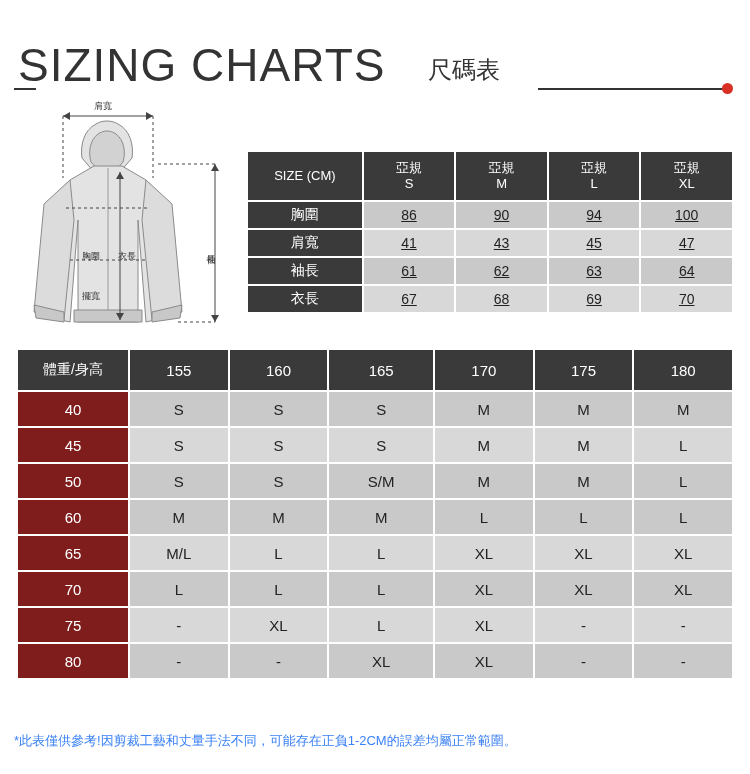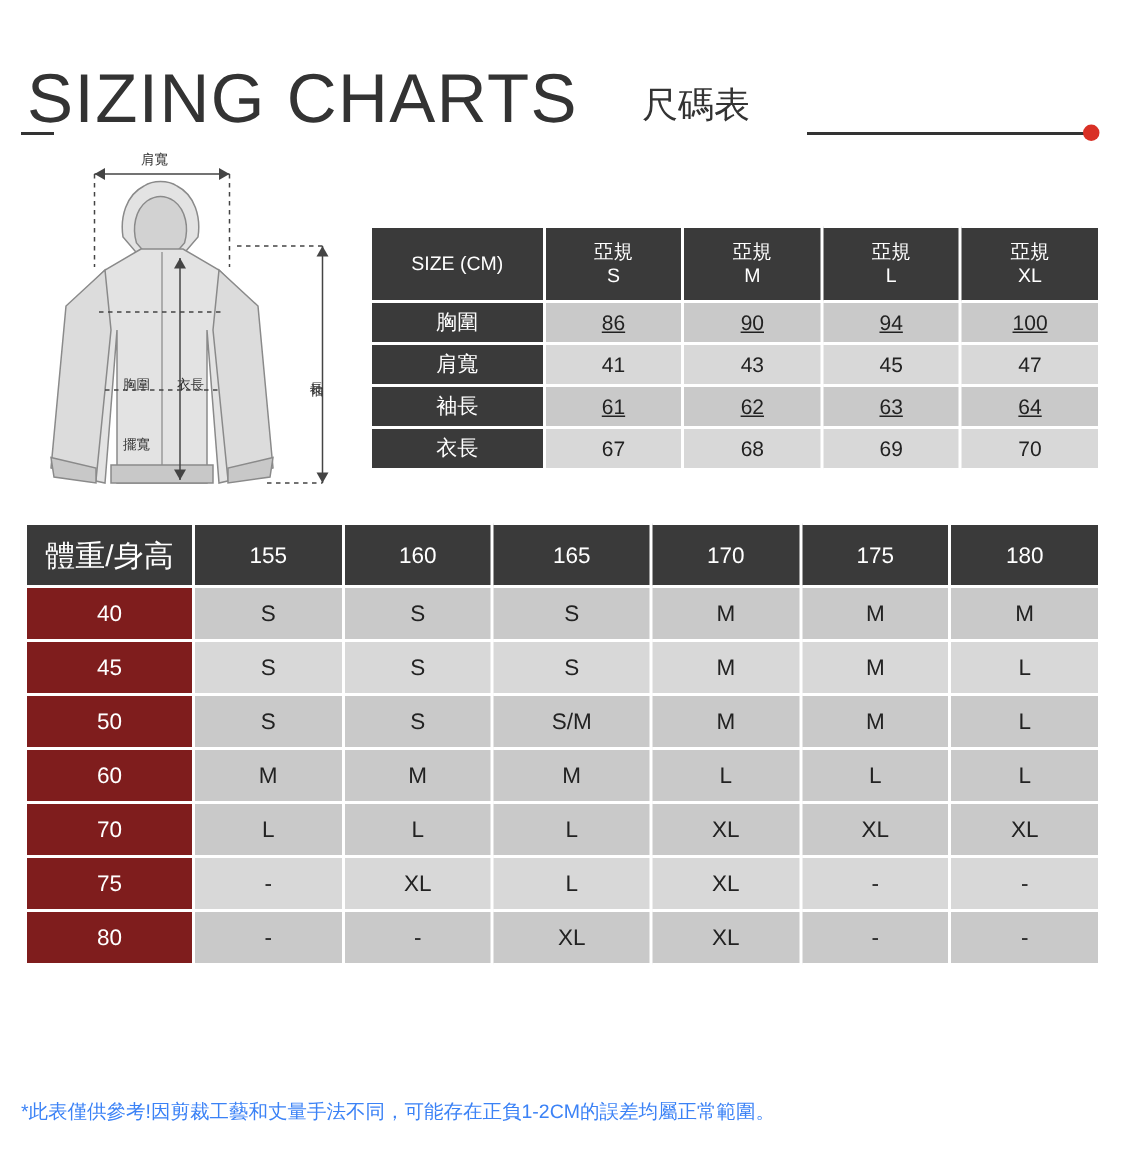--- a/index.html
+++ b/index.html
@@ -114,21 +114,21 @@
     font-size: 13px;
     line-height: 1.25;
   }
   .sz-rowhead {
     background: #3a3a3a;
     color: #ffffff;
     font-size: 14px;
     width: 98px;
   }
   .sz-cell-a { background: #c9c9c9; color: #222; width: 78px; text-decoration: underline; }
-  .sz-cell-b { background: #d8d8d8; color: #222; width: 78px; }
+  .sz-cell-b { background: #d8d8d8; color: #222; width: 78px; text-decoration: underline; }
 
   
   .wh-table {
     position: absolute;
     left: 16px;
     top: 348px;
     width: 718px;
     border-collapse: collapse;
     font-size: 15px;
   }
@@ -138,21 +138,21 @@
     height: 34px;
     padding: 0;
     font-weight: 400;
   }
   .wh-head {
     background: #3a3a3a;
     color: #ffffff;
     height: 40px !important;
     font-size: 15px;
   }
-  .wh-head.first { font-size: 20px; }
+  .wh-head.first { font-size: 14px; }
   .wh-first {
     background: #7f1d1d;
     color: #ffffff;
     width: 110px;
   }
   .wh-a { background: #c9c9c9; color: #222; }
   .wh-b { background: #d8d8d8; color: #222; }
 
   
   .footnote {
@@ -327,20 +327,29 @@
     <tr>
       <td class="wh-first">60</td>
       <td class="wh-a">M</td>
       <td class="wh-a">M</td>
       <td class="wh-a">M</td>
       <td class="wh-a">L</td>
       <td class="wh-a">L</td>
       <td class="wh-a">L</td>
     </tr>
     <tr>
+      <td class="wh-first">65</td>
+      <td class="wh-b">M/L</td>
+      <td class="wh-b">L</td>
+      <td class="wh-b">L</td>
+      <td class="wh-b">XL</td>
+      <td class="wh-b">XL</td>
+      <td class="wh-b">XL</td>
+    </tr>
+    <tr>
       <td class="wh-first">70</td>
       <td class="wh-a">L</td>
       <td class="wh-a">L</td>
       <td class="wh-a">L</td>
       <td class="wh-a">XL</td>
       <td class="wh-a">XL</td>
       <td class="wh-a">XL</td>
     </tr>
     <tr>
       <td class="wh-first">75</td>

